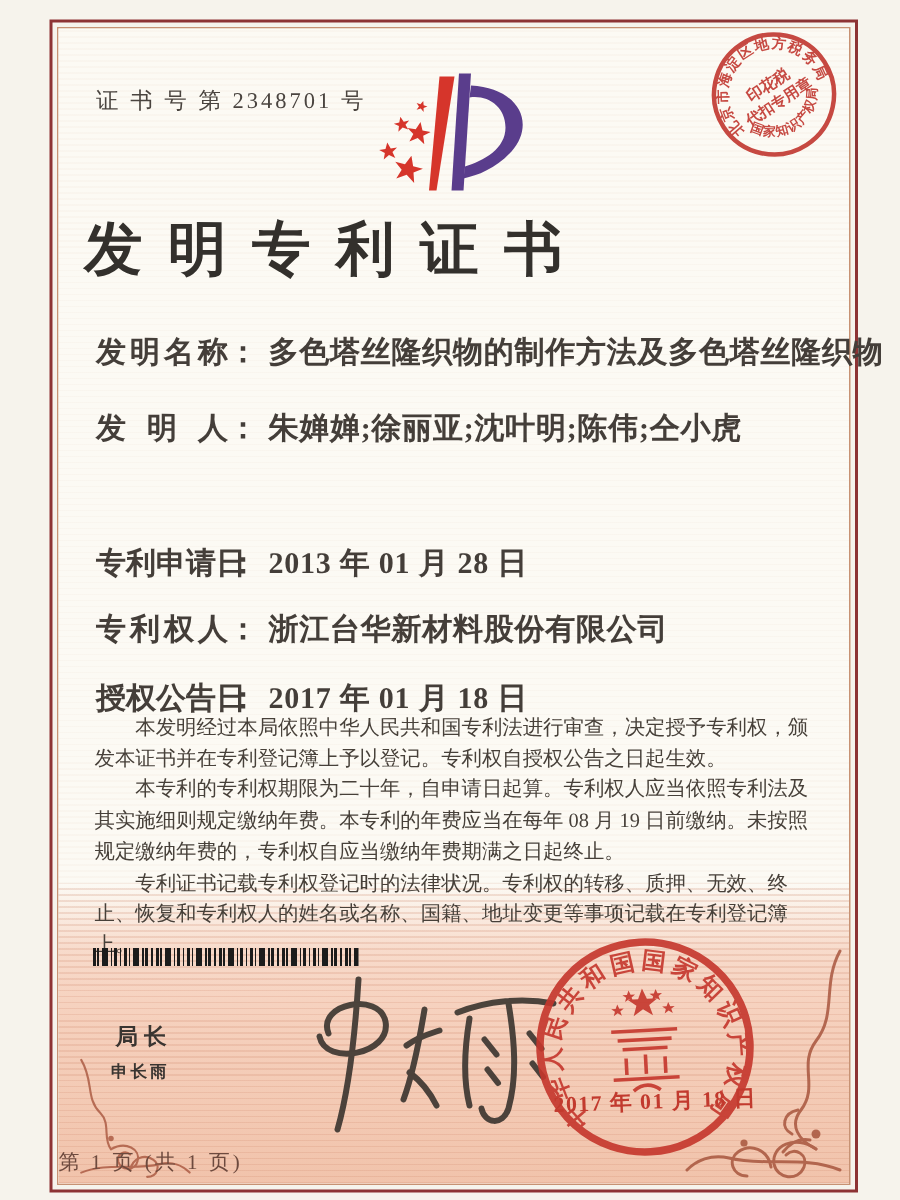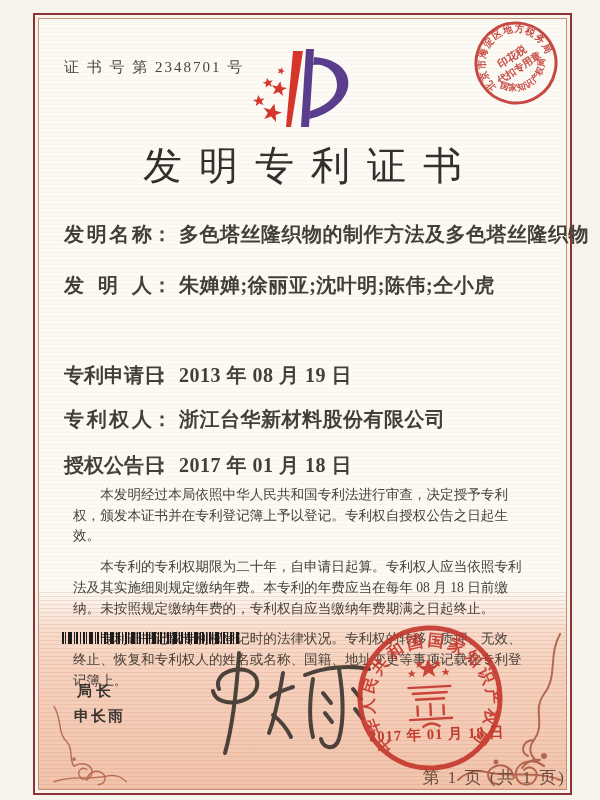--- a/index.html
+++ b/index.html
@@ -11,43 +11,43 @@
        border:1px solid #c79273;pointer-events:none}
   .inner{position:absolute;left:39px;top:19px;right:34px;bottom:11px;
        background:#fcfaf4;
        background-image:repeating-linear-gradient(0deg,rgba(206,160,130,.05) 0 1px,transparent 1px 4px)}
   .pink-band{position:absolute;left:0;right:0;bottom:0;height:200px;
        background:
         repeating-linear-gradient(0deg,rgba(198,115,85,.17) 0 1px,rgba(255,255,255,0) 1px 4px),
         linear-gradient(180deg,rgba(246,208,189,0) 0,rgba(246,208,189,.75) 45px,#f6d2bf 80px,#f1c3ab 100%)}
   .cert-no{position:absolute;left:25px;top:39px;font-size:15px;letter-spacing:2px;color:#4a443f}
   .logo{position:absolute;left:196px;top:20px;width:150px;height:102px}
-  .title{position:absolute;left:0;right:0;top:120px;text-align:center;font-size:39px;
-       font-weight:400;letter-spacing:17px;padding-left:17px;color:#33302c}
+  .title{position:absolute;left:0;right:0;top:120px;font-size:39px;
+       font-weight:700;letter-spacing:17px;padding-left:17px;color:#33302c}
   .frow{position:absolute;left:25px;right:14px;font-size:20px;font-weight:700;color:#443e39;white-space:nowrap}
   .r0{top:202px}.r1{top:253px}.r2{top:297px}.r3{top:343px}.r4{top:387px}.r5{top:433px}
   .flabel{display:inline-block;width:88px;text-align:justify;text-align-last:justify;vertical-align:top}
   .fcolon{margin-right:7px}
   .fvalue{letter-spacing:.5px}
   .paras{position:absolute;left:24px;right:22px;top:456px;font-size:13.6px;line-height:20.7px;color:#474039}
-  .paras p{margin:10px;text-indent:2em}
+  .paras p{margin:0;text-indent:2em}
   .barcode{position:absolute;left:23px;top:613px;width:177px;height:12px;
        background-image:
         repeating-linear-gradient(90deg,#1c1c1c 0 1px,transparent 1px 3px),
         repeating-linear-gradient(90deg,#1c1c1c 0 2px,transparent 2px 7px)}
   .signer-title{position:absolute;left:38px;top:663px;font-size:15px;font-weight:700;
        letter-spacing:4px;color:#3a3531;font-family:Liberation Serif, serif}
-  .signer-name{position:absolute;left:35px;top:688px;font-size:15px;font-weight:700;
+  .signer-name{position:absolute;left:35px;top:688px;font-size:11px;font-weight:700;
        letter-spacing:2px;color:#3a3531;font-family:"Liberation Sans",sans-serif}
   .signature-svg{position:absolute;left:128px;top:626px;width:220px;height:130px}
   .seal-svg{position:absolute;left:316px;top:604px;width:150px;height:150px;opacity:.9;transform:rotate(-3deg)}
   .seal-date{position:absolute;left:330px;top:706px;font-size:14.5px;font-weight:700;color:#c23a2e;
        letter-spacing:1px;transform:rotate(-2deg);white-space:nowrap}
   .stamp-svg{position:absolute;left:423px;top:-10px;width:108px;height:108px;opacity:.92;transform:rotate(-33deg)}
-  .footer-page{position:absolute;left:0;right:0;top:747px;text-align:right;font-size:17px;
+  .footer-page{position:absolute;left:0;right:0;top:747px;text-align:left;font-size:14px;
        color:#6d4a3e;letter-spacing:2px}
   .orn-right{position:absolute;right:2px;bottom:3px;width:112px;height:158px}
   .orn-left{position:absolute;left:2px;bottom:3px;width:100px;height:112px;transform:scaleX(-1)}
 </style>
 </head>
 <body>
 
 <div>
   <div class="border-outer"></div>
   <div class="border-inner"></div>
@@ -99,32 +99,32 @@
 
     <div class="title">发明专利证书</div>
 
     <div class="frow r0">
       <span class="flabel">发明名称</span><span class="fcolon">：</span><span class="fvalue">多色塔丝隆织物的制作方法及多色塔丝隆织物</span>
     </div>
     <div class="frow r1">
       <span class="flabel">发明人</span><span class="fcolon">：</span><span class="fvalue">朱婵婵;徐丽亚;沈叶明;陈伟;仝小虎</span>
     </div>
     <div class="frow r3">
-      <span class="flabel">专利申请日</span><span class="fcolon">：</span><span class="fvalue">2013 年 08 月 19 日</span>
+      <span class="flabel">专利申请日</span><span class="fcolon">：</span><span class="fvalue">2013 年 01 月 28 日</span>
     </div>
     <div class="frow r4">
       <span class="flabel">专利权人</span><span class="fcolon">：</span><span class="fvalue">浙江台华新材料股份有限公司</span>
     </div>
     <div class="frow r5">
       <span class="flabel">授权公告日</span><span class="fcolon">：</span><span class="fvalue">2017 年 01 月 18 日</span>
     </div>
 
     <div class="paras">
       <p>本发明经过本局依照中华人民共和国专利法进行审查，决定授予专利权，颁发本证书并在专利登记簿上予以登记。专利权自授权公告之日起生效。</p>
-      <p>本专利的专利权期限为二十年，自申请日起算。专利权人应当依照专利法及其实施细则规定缴纳年费。本专利的年费应当在每年 08 月 18 日前缴纳。未按照规定缴纳年费的，专利权自应当缴纳年费期满之日起终止。</p>
+      <p>本专利的专利权期限为二十年，自申请日起算。专利权人应当依照专利法及其实施细则规定缴纳年费。本专利的年费应当在每年 08 月 19 日前缴纳。未按照规定缴纳年费的，专利权自应当缴纳年费期满之日起终止。</p>
       <p>专利证书记载专利权登记时的法律状况。专利权的转移、质押、无效、终止、恢复和专利权人的姓名或名称、国籍、地址变更等事项记载在专利登记簿上。</p>
     </div>
 
     <div class="barcode"></div>
 
     <div class="signer-title">局长</div>
     <div class="signer-name">申长雨</div>
 
     <svg class="signature-svg" viewBox="0 0 220 130">
       <g stroke="#35302b" stroke-width="4" fill="none" stroke-linecap="round" opacity=".88">

